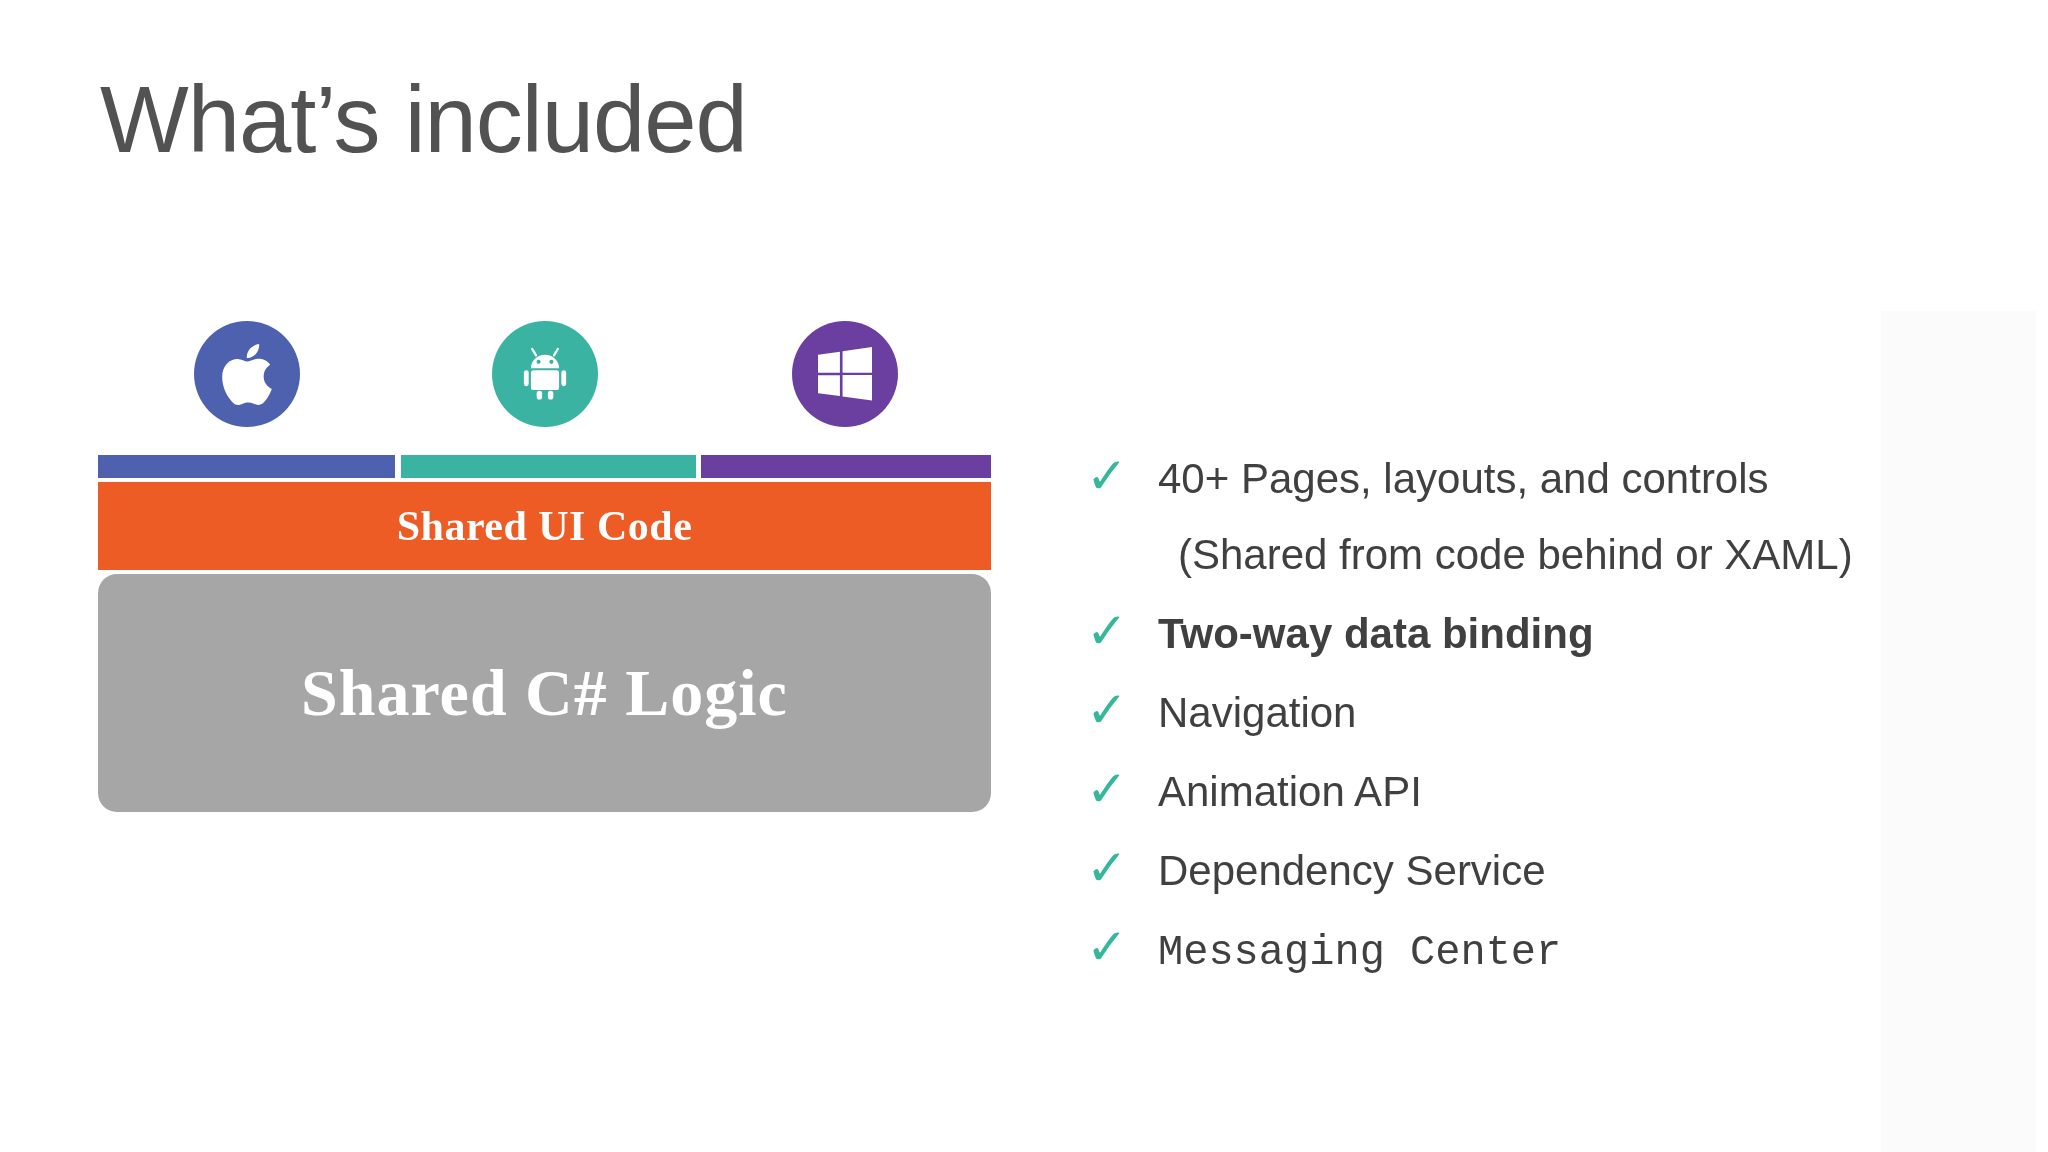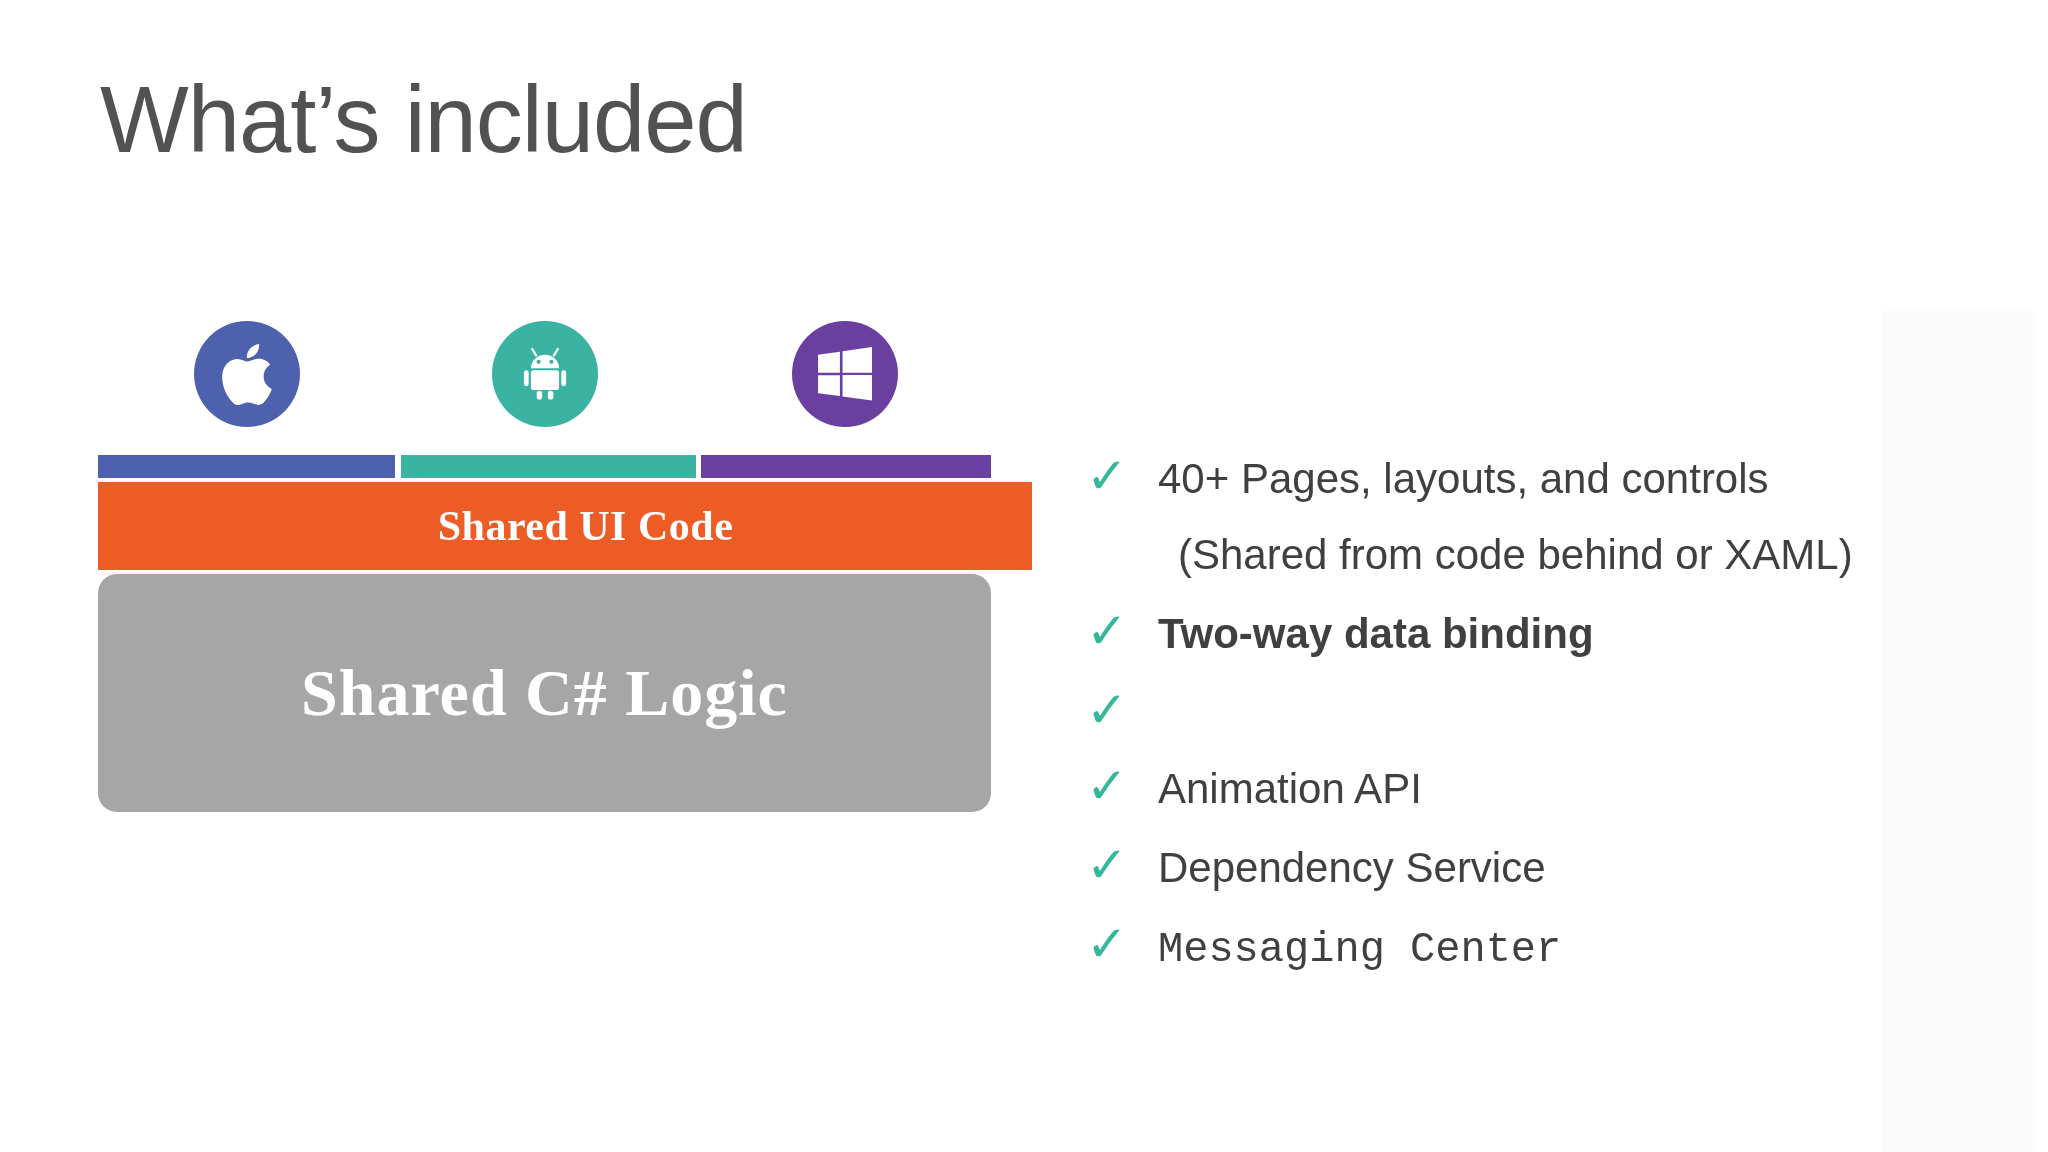--- a/index.html
+++ b/index.html
@@ -45,21 +45,21 @@
   .platform-bar { position: absolute; top: 427px; height: 23px; }
   .bar-ios     { left: 98px;  width: 297px; }
   .bar-android { left: 401px; width: 295px; }
   .bar-windows { left: 701px; width: 290px; }
 
   
   .shared-ui {
     position: absolute;
     left: 98px; top: 454px;
     width: 893px; height: 88px;
-    display: flex; align-items: center; justify-content: center; padding-left: 41px;
+    display: flex; align-items: center; justify-content: center;
   }
   .shared-ui-label {
     font-family: "Liberation Serif", serif;
     font-weight: bold;
     font-size: 42px;
     letter-spacing: 0.5px;
   }
 
   
   .shared-logic {
@@ -184,20 +184,21 @@
     <div class="check-row">
       <span class="check-icon" style="color: rgb(54, 183, 156);">✓</span>
       <span class="check-text" style="color: rgb(64, 64, 64); font-weight: bold;">Two-way data binding</span>
     </div>
 
   </div>
 
   <div class="check-item">
     <div class="check-row">
       <span class="check-icon" style="color: rgb(54, 183, 156);">✓</span>
+      <span class="check-text" style="color: rgb(64, 64, 64);">Navigation</span>
     </div>
 
   </div>
 
   <div class="check-item">
     <div class="check-row">
       <span class="check-icon" style="color: rgb(54, 183, 156);">✓</span>
       <span class="check-text" style="color: rgb(64, 64, 64);">Animation API</span>
     </div>
 

